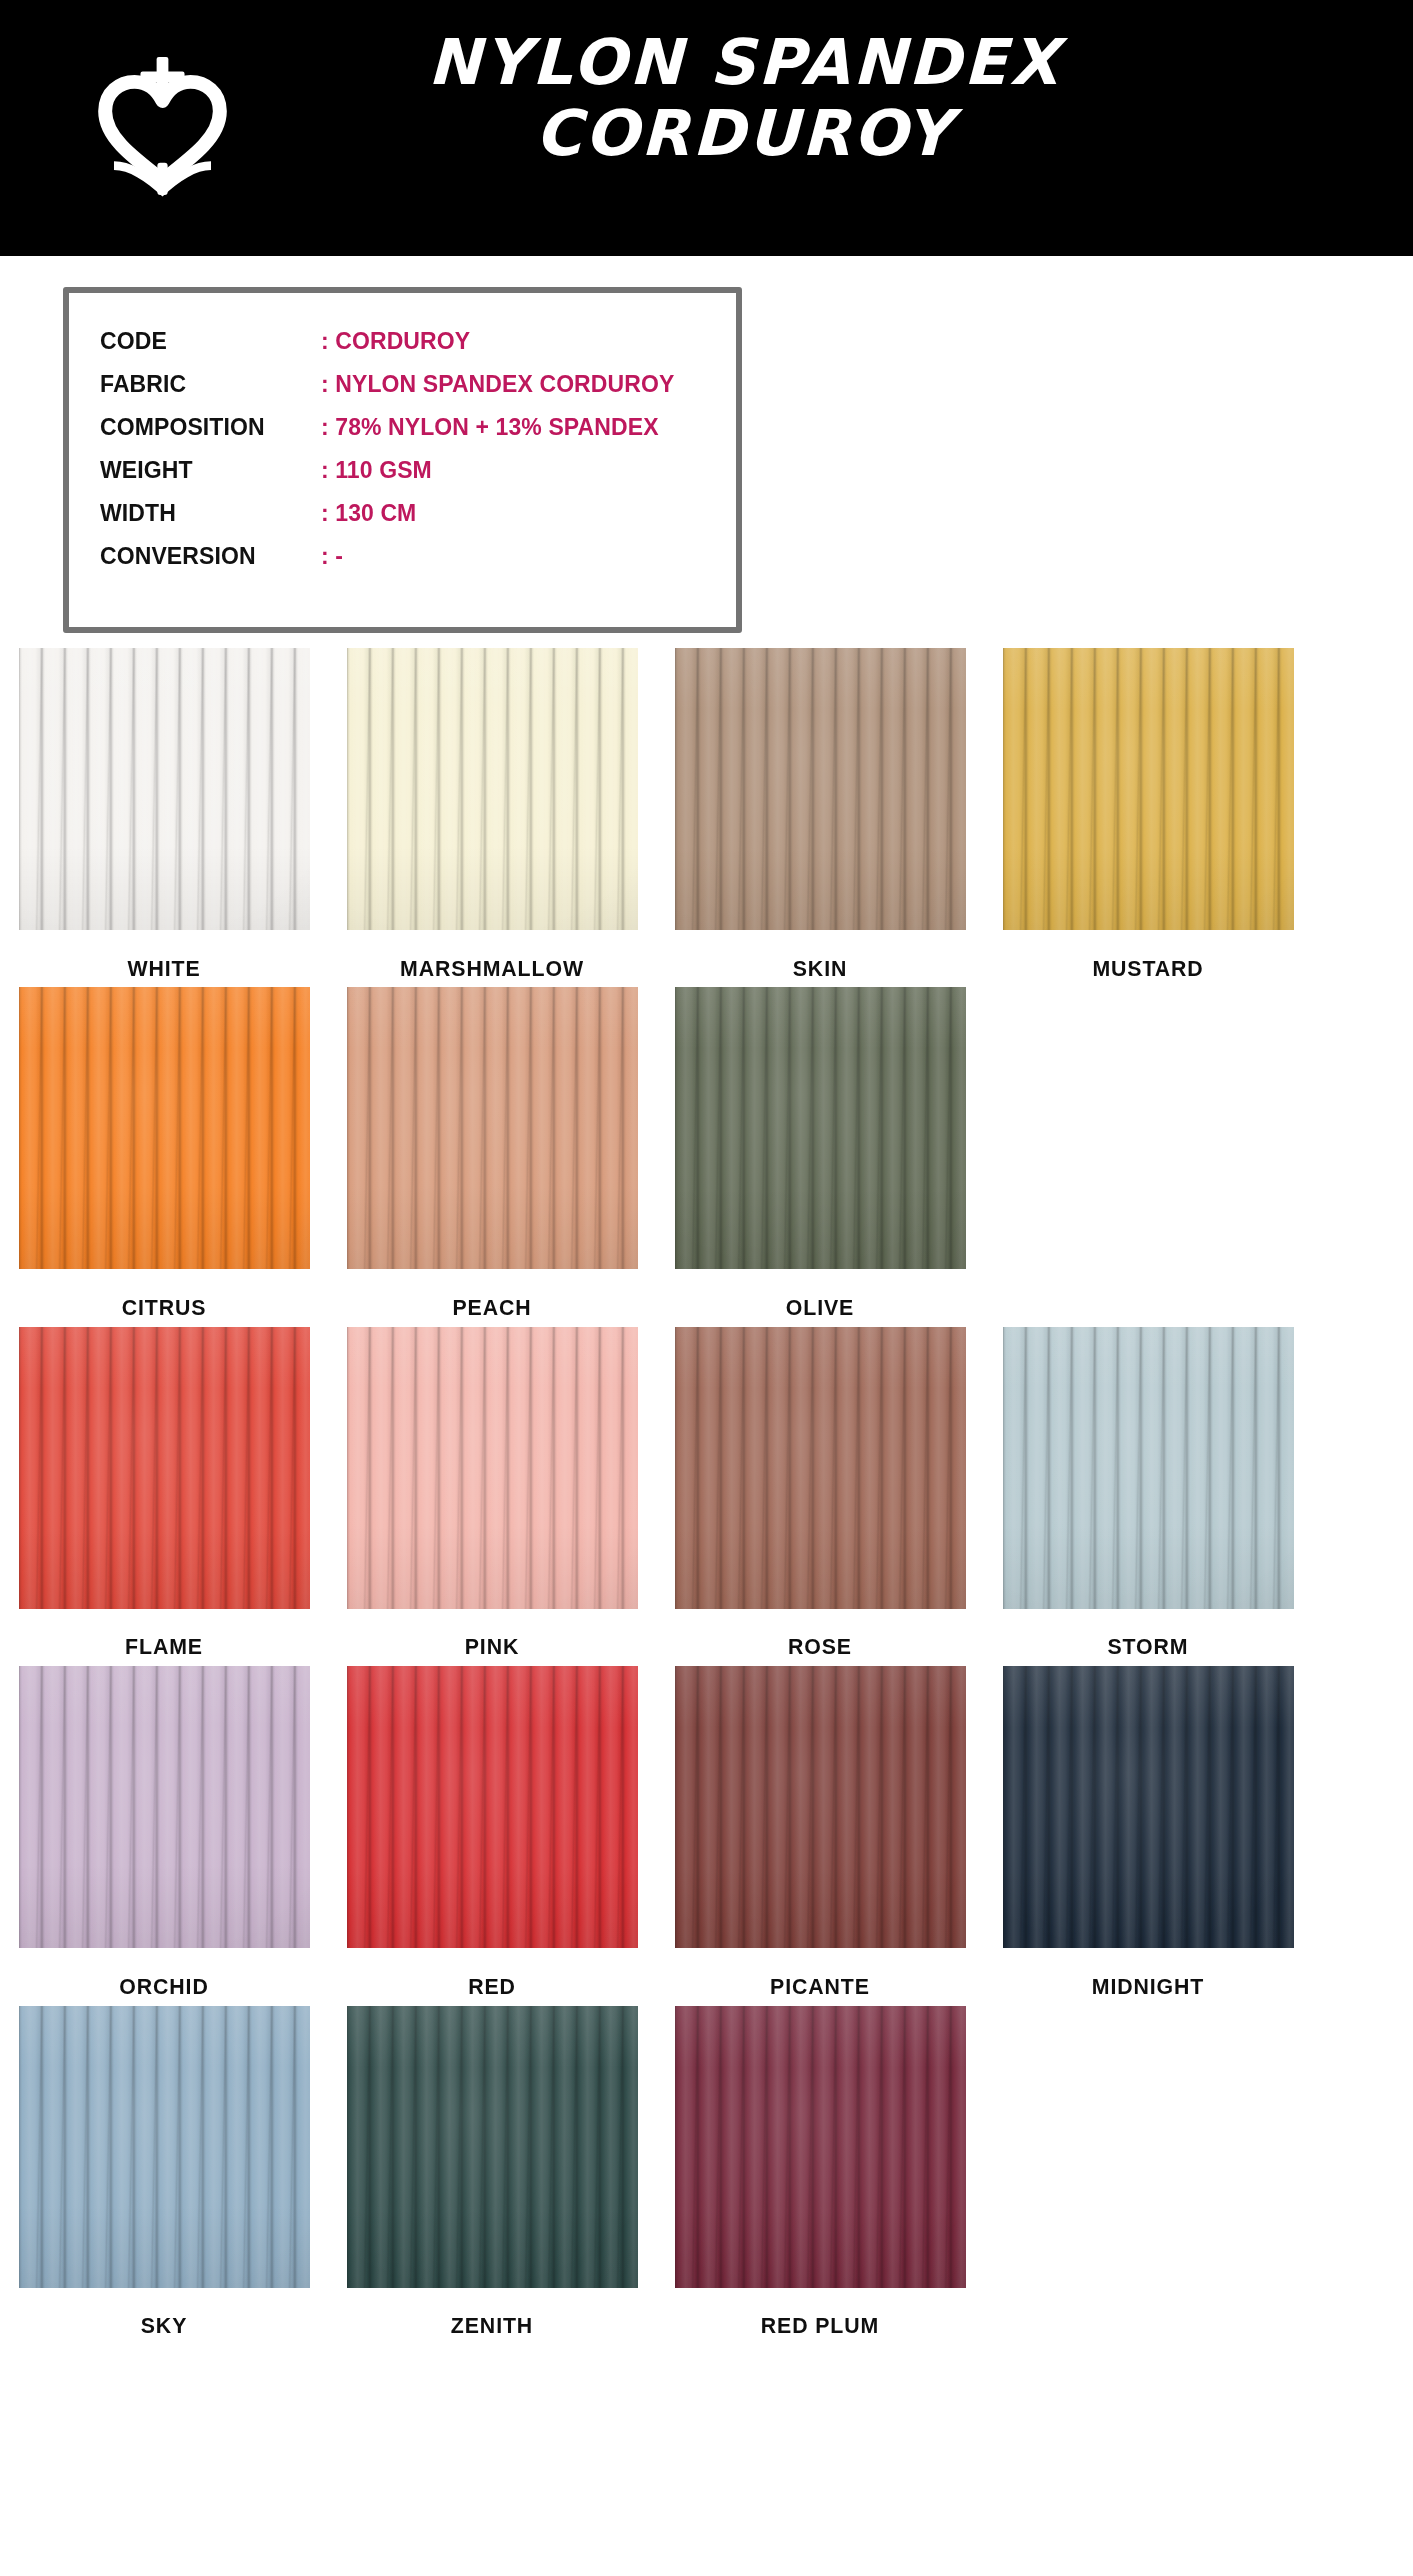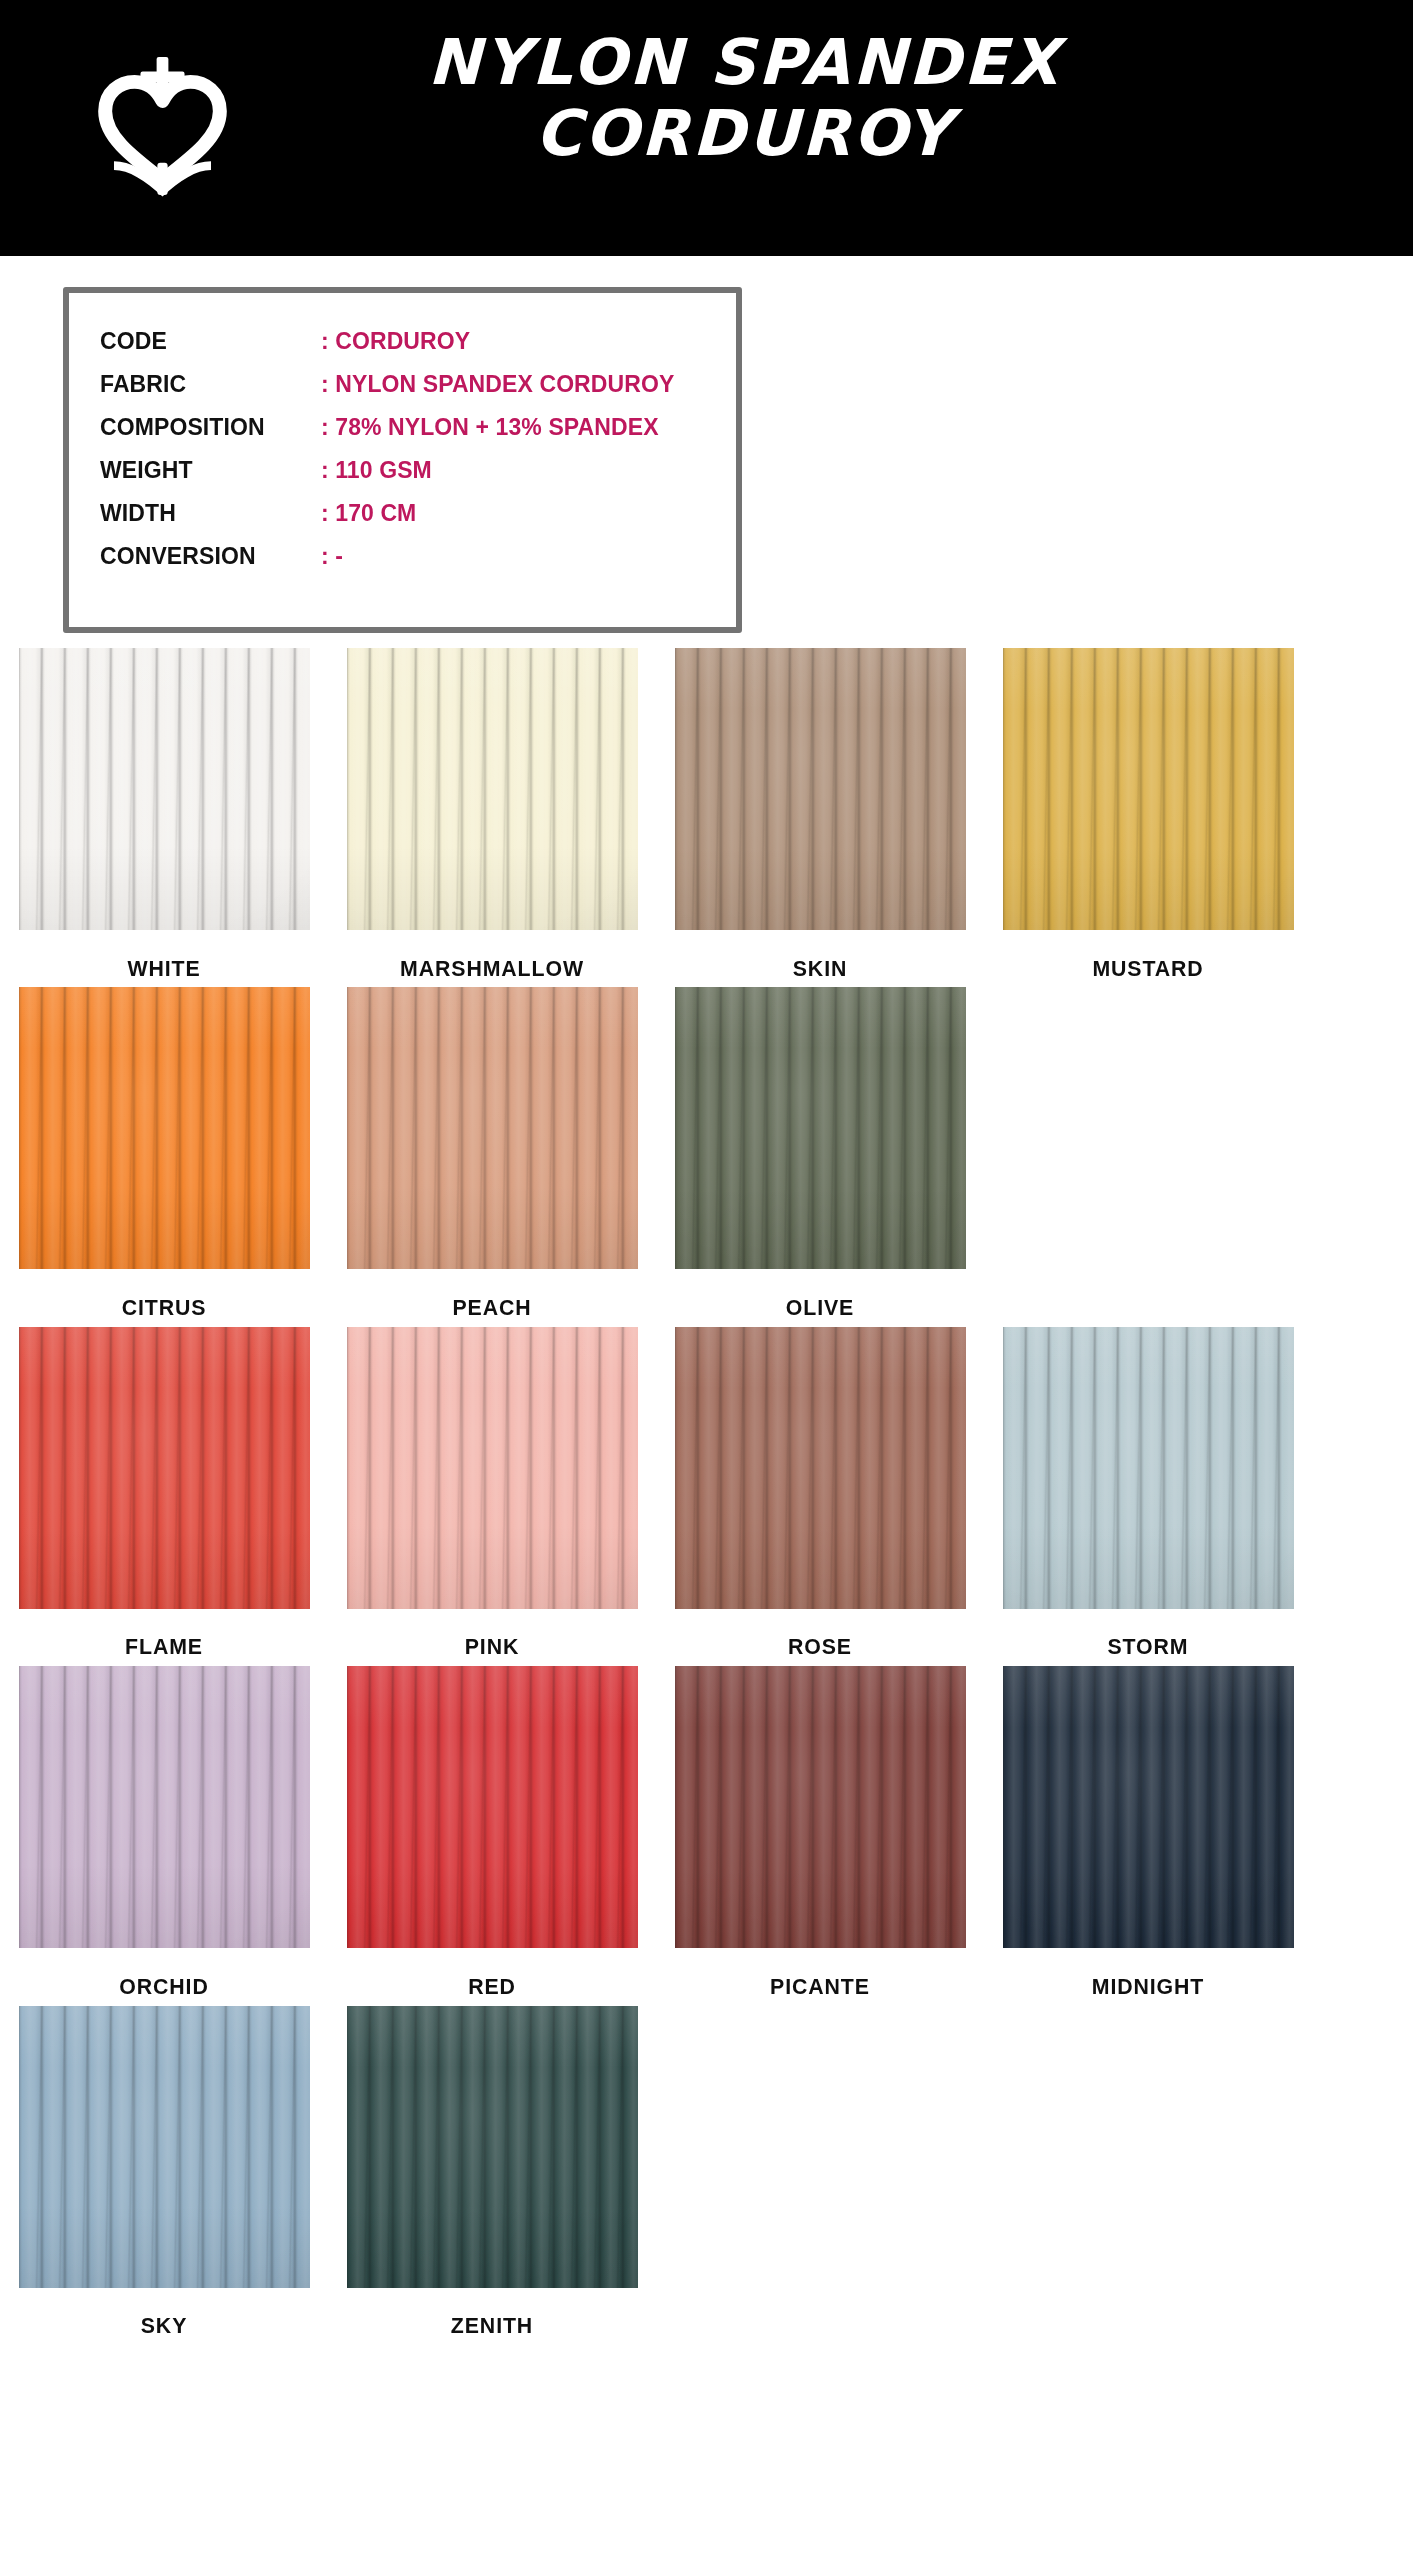--- a/index.html
+++ b/index.html
@@ -152,21 +152,21 @@
     <div class="info-row">
       <div class="info-key">COMPOSITION</div>
       <div class="info-val">: 78% NYLON + 13% SPANDEX</div>
     </div>
     <div class="info-row">
       <div class="info-key">WEIGHT</div>
       <div class="info-val">: 110 GSM</div>
     </div>
     <div class="info-row">
       <div class="info-key">WIDTH</div>
-      <div class="info-val">: 170 CM</div>
+      <div class="info-val">: 130 CM</div>
     </div>
     <div class="info-row">
       <div class="info-key">CONVERSION</div>
       <div class="info-val">: -</div>
     </div>
   </div>
 </div>
 
 <div class="grid" id="grid">
     <div class="grid-row">
@@ -341,15 +341,25 @@
       <div class="cell">
         <div class="swatch">
           <div class="base" style="background: rgb(46, 74, 72);"></div>
           <div class="wale"></div>
           <div class="wale2"></div>
           <div class="sheen"></div>
           <div class="vign"></div>
         </div>
         <div class="label">ZENITH</div>
       </div>
+      <div class="cell">
+        <div class="swatch">
+          <div class="base" style="background: rgb(118, 40, 60);"></div>
+          <div class="wale"></div>
+          <div class="wale2"></div>
+          <div class="sheen"></div>
+          <div class="vign"></div>
+        </div>
+        <div class="label">RED PLUM</div>
+      </div>
     </div>
   </div>
 
 
 </body></html>

